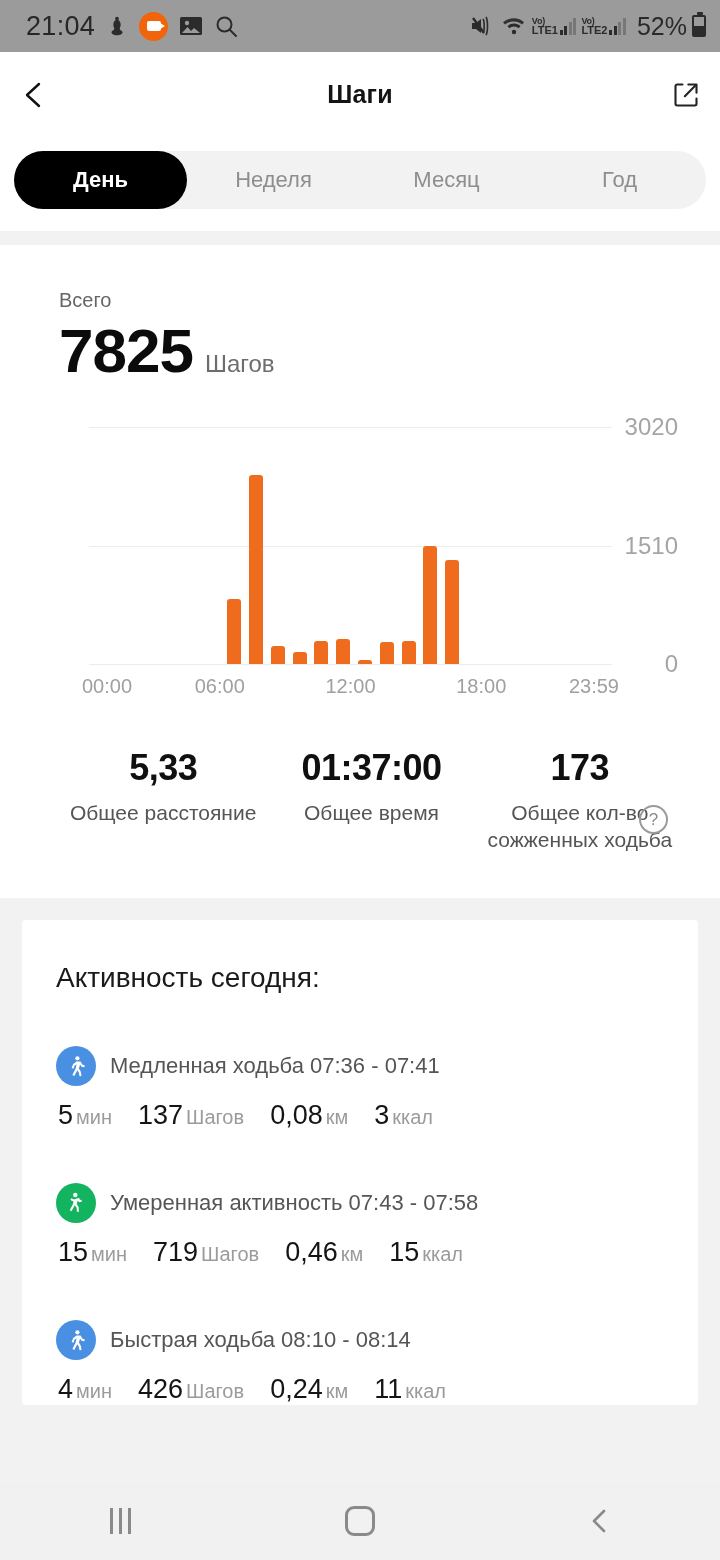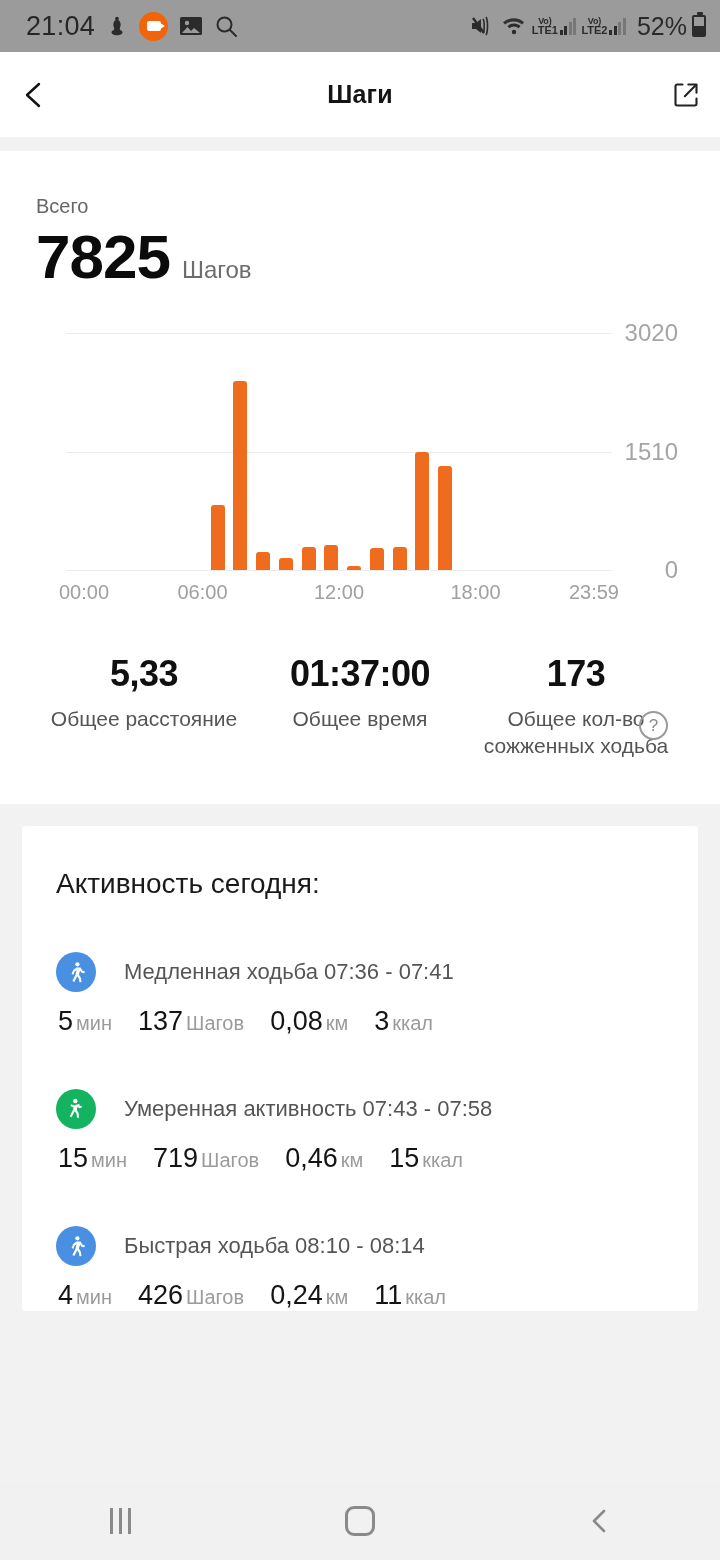--- a/index.html
+++ b/index.html
@@ -27,21 +27,21 @@
     display:inline-flex;align-items:center;justify-content:center;
   }
   .camera-badge i{
     display:block;width:14px;height:10px;background:#fff;border-radius:2px;position:relative;
   }
   .camera-badge i:after{
     content:"";position:absolute;right:-4px;top:2px;border-left:5px solid #fff;
     border-top:3px solid transparent;border-bottom:3px solid transparent;
   }
   .net-cell{ display:flex; align-items:flex-end; gap:2px; }
-  .volte{ font-size:10px; line-height:9px; text-align:center; color:#2b2b2b; font-weight:600;}
+  .volte{ font-size:10px; line-height:9px; color:#2b2b2b; font-weight:600;}
   .volte small{ display:block; font-size:9px; letter-spacing:-.2px;}
   .bars{ display:flex; align-items:flex-end; gap:1.5px; height:17px;}
   .bars span{ width:3px; background:#2b2b2b; }
   .bars span.dim{ background:#777; }
   .batt{
     width:14px;height:22px;border:2px solid #2b2b2b;border-radius:2px;position:relative;
     background:linear-gradient(to top,#2b2b2b 52%,#9b9b9b 52%);
   }
   .batt:before{content:"";position:absolute;top:-5px;left:3px;width:6px;height:3px;background:#2b2b2b;border-radius:1px;}
 
@@ -61,21 +61,21 @@
   }
   .tab{
     flex:1; height:58px; display:flex; align-items:center; justify-content:center;
     font-size:22px; color:#8e8e8e; cursor:pointer; border-radius:30px;
   }
   .tab.active{ background:#000; color:#fff; font-weight:600; }
 
   
   .card{ background:#fff; margin:0; padding:0; }
   .gap{ height:14px; background:#f2f2f2; }
-  .card-inner{ padding:0 36px; }
+  .card-inner{ padding:0 36px;margin-left:23px; }
 
   .lbl-total{ font-size:20px; color:#666; padding-top:44px; }
   .big-number{
     font-size:62px; font-weight:700; color:#0b0b0b; letter-spacing:-1px;
     display:flex; align-items:baseline; gap:12px; margin-top:6px; line-height:1.05;
   }
   .big-number .unit{ font-size:24px; font-weight:400; color:#6d6d6d; letter-spacing:0; }
   .date{ font-size:20px; color:#6d6d6d; margin-top:12px; }
 
   
@@ -113,21 +113,21 @@
     position:absolute; right:16px; top:96px; width:29px; height:29px;
     border:2px solid #9a9a9a; border-radius:50%; color:#8a8a8a; font-size:17px;
     display:flex; align-items:center; justify-content:center; cursor:pointer;
   }
 
   
   .activity-card{ background:#fff; margin:8px 22px; border-radius:4px; }
   .activity-title{ font-size:28px; color:#1a1a1a; padding:42px 0 0 34px; }
   .act-list{ padding:0 34px; }
   .act-item{ padding-top:52px; }
-  .act-head{ display:flex; align-items:center; gap:28px; }
+  .act-head{ display:flex; align-items:center; gap:14px; }
   .act-icon{
     width:40px;height:40px;border-radius:50%;flex:none;
     display:flex;align-items:center;justify-content:center;
   }
   .act-name{ font-size:22px; color:#555; }
   .act-stats{ display:flex; align-items:baseline; gap:26px; margin-top:14px; padding-left:2px;}
   .stat{ display:flex; align-items:baseline; }
   .stat b{ font-size:27px; font-weight:400; color:#141414; }
   .stat s{ font-size:20px; color:#9b9b9b; text-decoration:none; margin-left:3px;}
 
@@ -222,20 +222,28 @@
     <div class="appbar-title">Шаги</div>
     <div class="icon-btn">
       <svg width="28" height="28" viewBox="0 0 24 24" fill="none" stroke="#222" stroke-width="1.8" stroke-linecap="round" stroke-linejoin="round">
         <path d="M9 3H4.5A1.5 1.5 0 0 0 3 4.5v15A1.5 1.5 0 0 0 4.5 21h15a1.5 1.5 0 0 0 1.5-1.5V15"></path>
         <polyline points="14,3 21,3 21,10"></polyline>
         <line x1="11" y1="13" x2="20.5" y2="3.5"></line>
       </svg>
     </div>
   </div>
 
+  <div class="tabs-wrap">
+    <div class="tabs">
+      <div class="tab active">День</div>
+      <div class="tab">Неделя</div>
+      <div class="tab">Месяц</div>
+      <div class="tab">Год</div>
+    </div>
+  </div>
 
   <div class="gap"></div>
 
   <div class="card">
     <div class="card-inner">
       <div class="lbl-total">Всего</div>
       <div class="big-number">
         <span>7825</span>
         <span class="unit">Шагов</span>
       </div>

